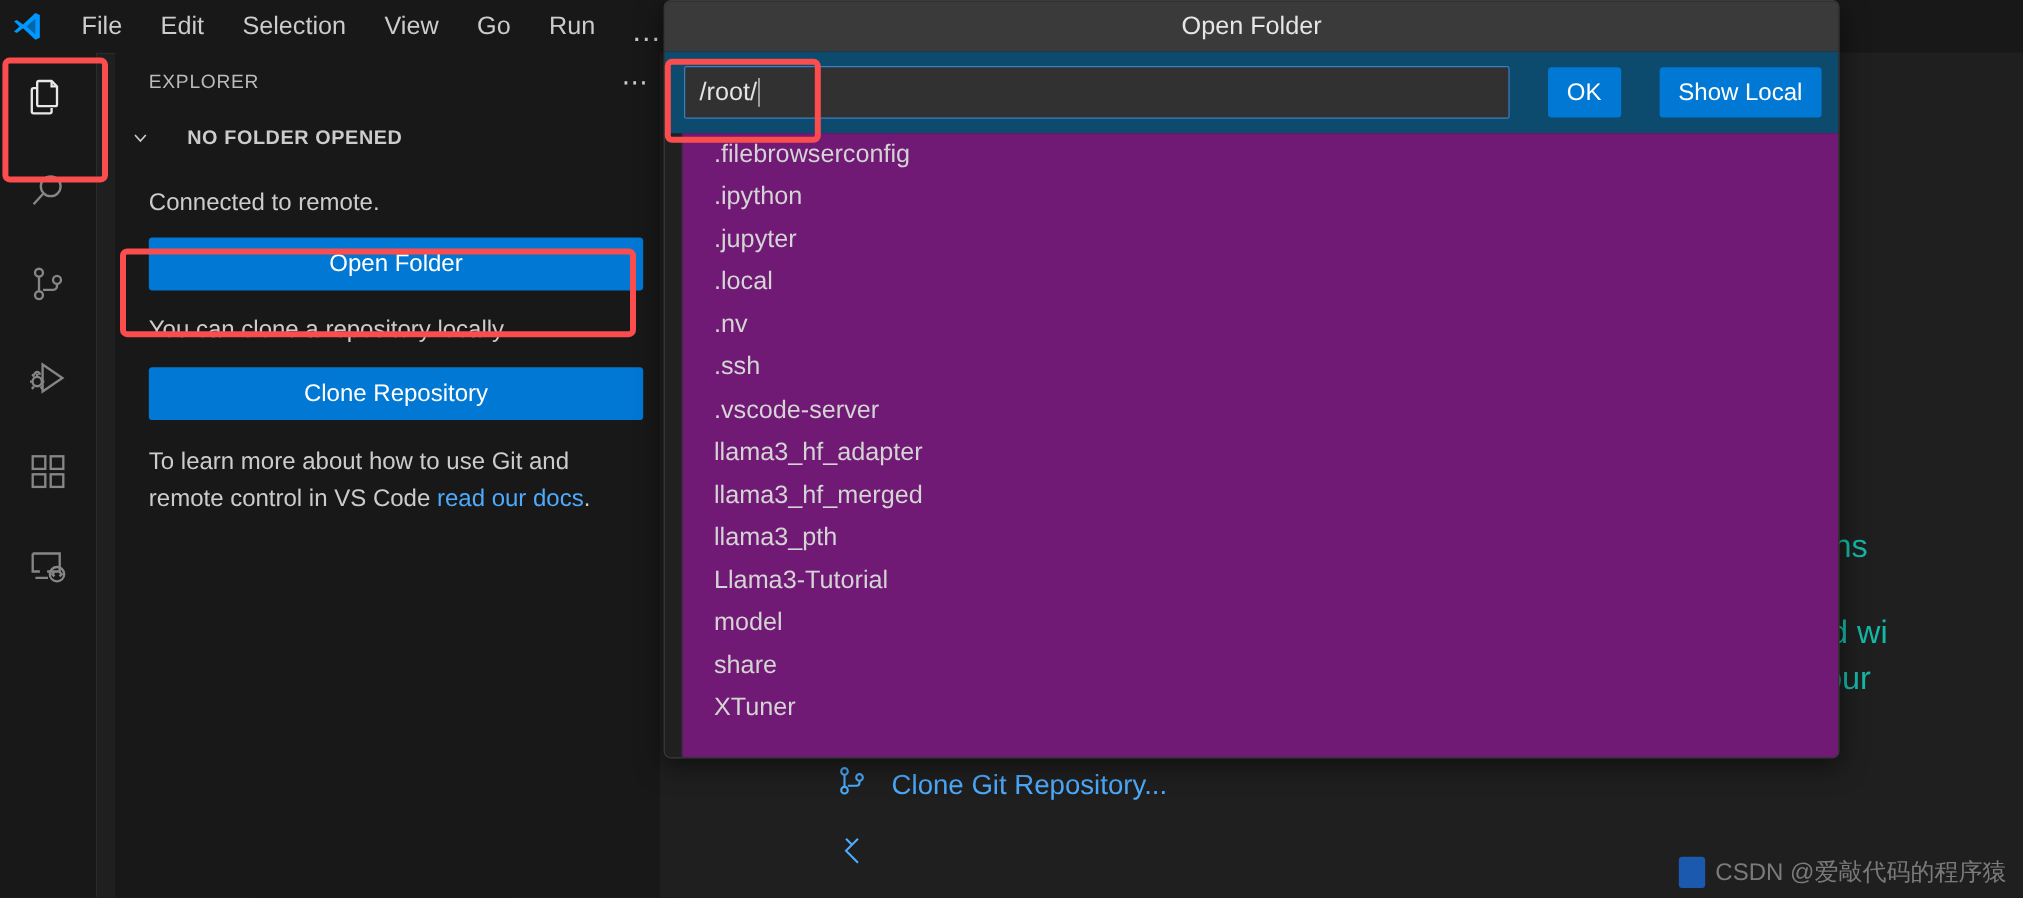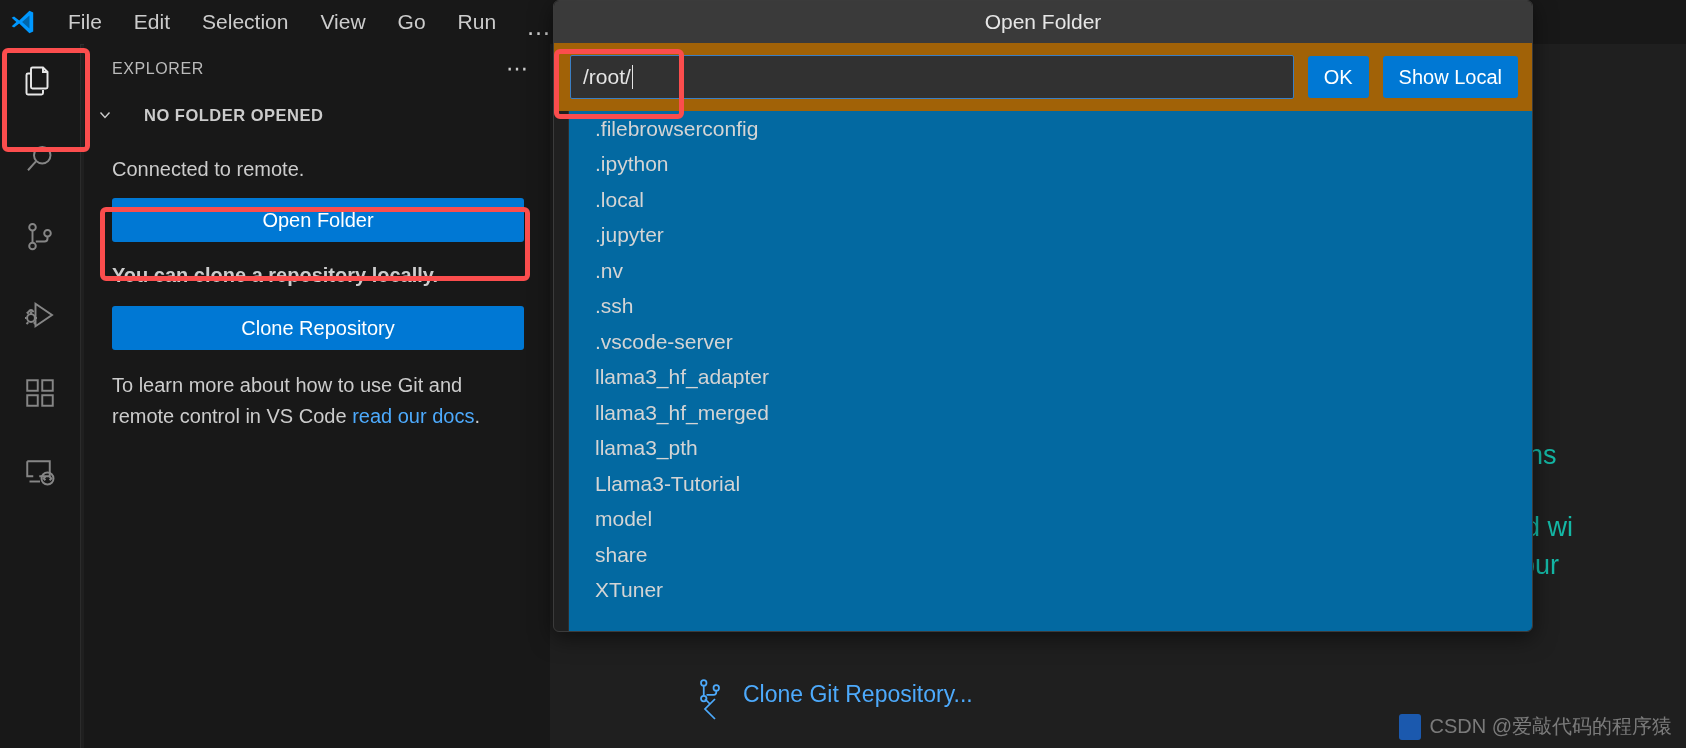--- a/index.html
+++ b/index.html
@@ -32,21 +32,21 @@
   .act-icon{
     width:80px;height:78px;display:flex;align-items:center;justify-content:center;
     color:#868686;position:relative;
   }
   .act-icon.active{color:#e7e7e7;}
   .act-icon.active:before{
     content:"";position:absolute;left:0;top:0;bottom:0;width:0px;background:#0078d4;
   }
   
   .sidebar{
-    position:absolute;left:84px;top:44px;width:470px;height:704px;
+    position:absolute;left:96px;top:44px;width:470px;height:704px;
     background:#181818;
   }
   .sb-header{
     height:50px;display:flex;align-items:center;justify-content:space-between;
     padding:0 24px 0 28px;
   }
   .sb-title{font-size:16px;letter-spacing:0.6px;color:#bbbbbb;}
   .sb-dots{font-size:22px;color:#cccccc;letter-spacing:2px;line-height:10px;}
   .sb-section{
     display:flex;align-items:center;gap:26px;padding:6px 0 6px 8px;height:30px;
@@ -81,39 +81,39 @@
     background:#202020;border:1px solid #3b3b3b;border-radius:6px;
     box-shadow:0 6px 22px rgba(0,0,0,.5);
     display:flex;flex-direction:column;overflow:hidden;
   }
   .dlg-title{
     height:42px;background:#3a3a3a;color:#e6e6e6;
     display:flex;align-items:center;justify-content:center;
     font-size:21px;border-radius:5px 5px 0 0;
   }
   .dlg-inputrow{
-    display:flex;align-items:center;gap:14px;padding:12px 14px 12px 16px;
-    background:#a16207;
+    display:flex;align-items:center;gap:32px;padding:12px 14px 12px 16px;
+    background:#0c4a6e;
   }
   .dlg-input{
     flex:1;height:42px;background:#313131;border:1px solid #3b7fc4;
     color:#e4e4e4;font-size:21px;padding:0 12px;border-radius:2px;
     font-family:"Liberation Sans", sans-serif;display:flex;align-items:center;
     position:relative;
   }
   .caret{
     display:inline-block;width:1px;height:24px;background:#e4e4e4;margin-left:1px;
   }
   .dlg-btn{
     background:#0078d4;color:#ffffff;border:none;border-radius:3px;
     height:42px;padding:0 16px;font-size:20px;cursor:pointer;
     font-family:"Liberation Sans", sans-serif;white-space:nowrap;
   }
   .dlg-list{
-    flex:1;background:#0369a1;margin:0 0 0 14px;position:relative;overflow:hidden;
+    flex:1;background:#701a75;margin:0 0 0 14px;position:relative;overflow:hidden;
     border-left:1px solid #2e2e2e;
   }
   .dlg-item{
     height:35.5px;display:flex;align-items:center;padding-left:26px;
     font-size:21px;color:#d4d4d4;cursor:pointer;
   }
   .dlg-list-scrollbar{
     position:absolute;right:0px;top:0;width:14px;height:100%;background:transparent;
   }
   
@@ -218,35 +218,35 @@
     <span class="sb-chevron">
       <svg width="16" height="16" viewBox="0 0 16 16" fill="none" stroke="#cccccc" stroke-width="1.4">
         <path d="M3.5 5.5 8 10.5 12.5 5.5"></path>
       </svg>
     </span>
     <span class="sb-section-title">NO FOLDER OPENED</span>
   </div>
   <div class="sb-body">
     <p class="sb-para tight">Connected to remote.</p>
     <button class="btn-blue">Open Folder</button>
-    <p class="sb-para" style="margin-top:18px;font-weight:bold;">You can clone a repository locally.</p>
+    <p class="sb-para" style="margin-top:18px;">You can clone a repository locally.</p>
     <button class="btn-blue">Clone Repository</button>
     <p class="sb-para" style="margin-top:20px;line-height:31px;">
       <span>To learn more about how to use Git and</span><br>
       <span>remote control in VS Code </span><a class="sb-link" href="#">read our docs</a><span>.</span>
     </p>
   </div>
 </div>
 
 <div class="editor">
   <div class="watermark-fragment" style="left:978px;top:396px;">hs</div>
   <div class="watermark-fragment" style="left:975px;top:468px;">d wi</div>
   <div class="watermark-fragment" style="left:970px;top:506px;">our</div>
 
-  <div class="gitrow" style="left:145px;top:632px;text-align:center;">
+  <div class="gitrow" style="left:145px;top:592px;text-align:center;">
     <span>
       <svg width="30" height="30" viewBox="0 0 24 24" fill="none" stroke="#4daafc" stroke-width="1.4">
         <circle cx="7" cy="5.5" r="2.2"></circle>
         <circle cx="7" cy="18" r="2.2"></circle>
         <circle cx="17" cy="9.5" r="2.2"></circle>
         <path d="M7 7.7v8.1"></path>
         <path d="M17 11.7v1.3a2 2 0 0 1-2 2H9.2"></path>
       </svg>
     </span>
     <span>Clone Git Repository...</span>
@@ -268,22 +268,22 @@
     <div class="dlg-input">
       <span>/root/</span>
         <span class="caret"></span>
     </div>
     <button class="dlg-btn">OK</button>
     <button class="dlg-btn">Show Local</button>
   </div>
   <div class="dlg-list">
     <div class="dlg-item">.filebrowserconfig</div>
     <div class="dlg-item">.ipython</div>
+    <div class="dlg-item">.jupyter</div>
     <div class="dlg-item">.local</div>
-    <div class="dlg-item">.jupyter</div>
     <div class="dlg-item">.nv</div>
     <div class="dlg-item">.ssh</div>
     <div class="dlg-item">.vscode-server</div>
     <div class="dlg-item">llama3_hf_adapter</div>
     <div class="dlg-item">llama3_hf_merged</div>
     <div class="dlg-item">llama3_pth</div>
     <div class="dlg-item">Llama3-Tutorial</div>
     <div class="dlg-item">model</div>
     <div class="dlg-item">share</div>
     <div class="dlg-item">XTuner</div>

